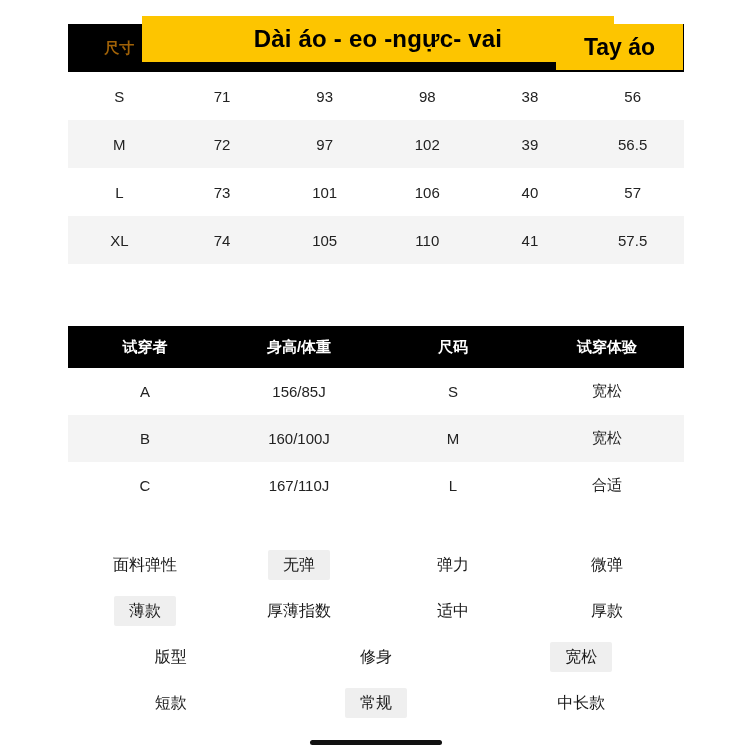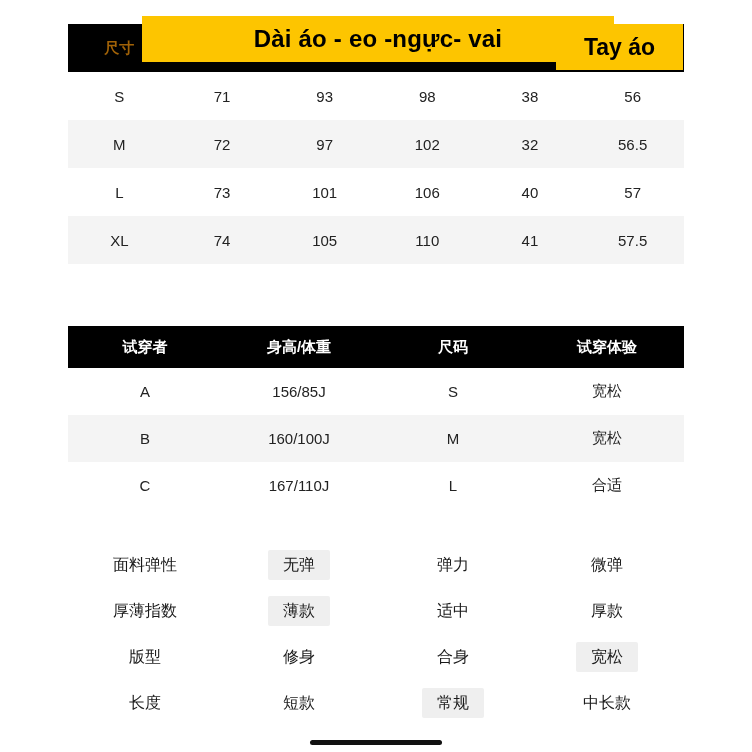--- a/index.html
+++ b/index.html
@@ -183,21 +183,21 @@
         <td>93</td>
         <td>98</td>
         <td>38</td>
         <td>56</td>
       </tr>
       <tr class="alt">
         <td>M</td>
         <td>72</td>
         <td>97</td>
         <td>102</td>
-        <td>32</td>
+        <td>39</td>
         <td>56.5</td>
       </tr>
       <tr>
         <td>L</td>
         <td>73</td>
         <td>101</td>
         <td>106</td>
         <td>40</td>
         <td>57</td>
       </tr>
@@ -261,53 +261,47 @@
     <div class="attr-cell">
       <span class="plain">弹力</span>
     </div>
     <div class="attr-cell">
       <span class="plain">微弹</span>
     </div>
   </div>
 
   <div class="attr-row">
     <div class="attr-cell">
+      <span class="chip">薄款</span>
+    </div>
+    <div class="attr-cell">
       <span class="plain">厚薄指数</span>
     </div>
     <div class="attr-cell">
-      <span class="chip">薄款</span>
-    </div>
-    <div class="attr-cell">
       <span class="plain">适中</span>
     </div>
     <div class="attr-cell">
       <span class="plain">厚款</span>
     </div>
   </div>
 
   <div class="attr-row">
     <div class="attr-cell">
       <span class="plain">版型</span>
     </div>
     <div class="attr-cell">
       <span class="plain">修身</span>
     </div>
     <div class="attr-cell">
-      <span class="plain">合身</span>
-    </div>
-    <div class="attr-cell">
       <span class="chip">宽松</span>
     </div>
   </div>
 
   <div class="attr-row">
     <div class="attr-cell">
-      <span class="plain">长度</span>
-    </div>
-    <div class="attr-cell">
       <span class="plain">短款</span>
     </div>
     <div class="attr-cell">
       <span class="chip">常规</span>
     </div>
     <div class="attr-cell">
       <span class="plain">中长款</span>
     </div>
   </div>
 

